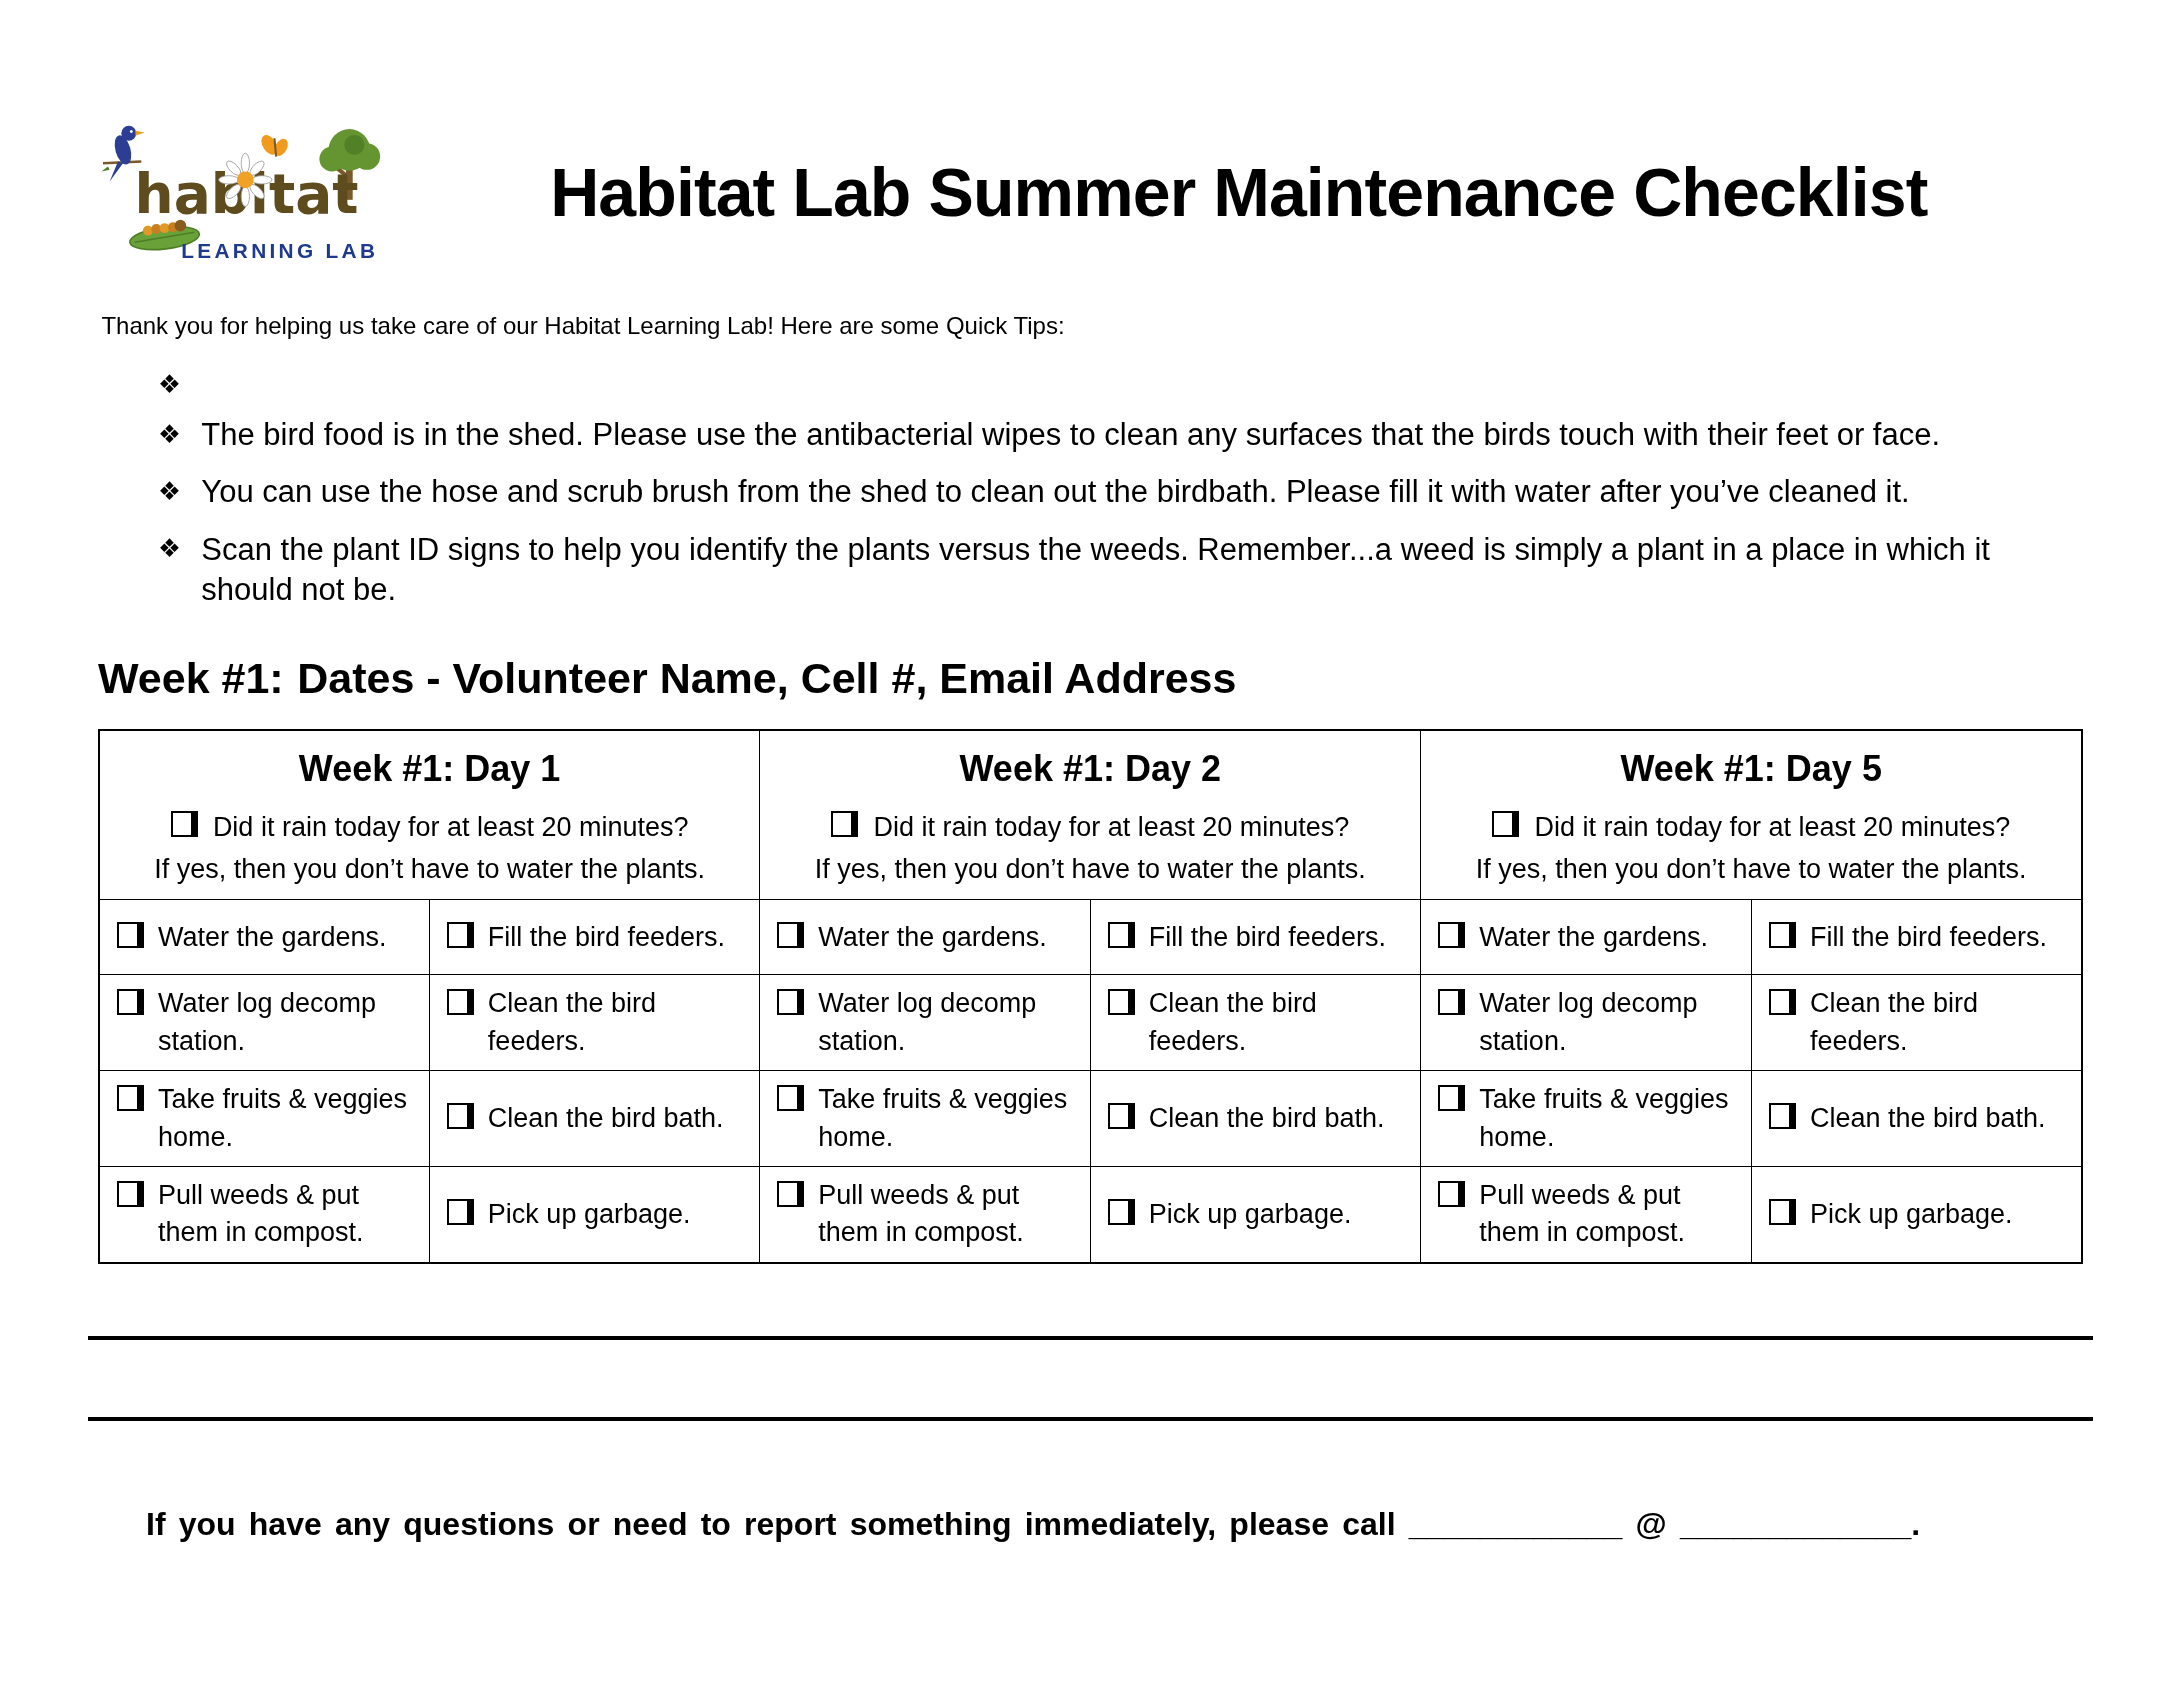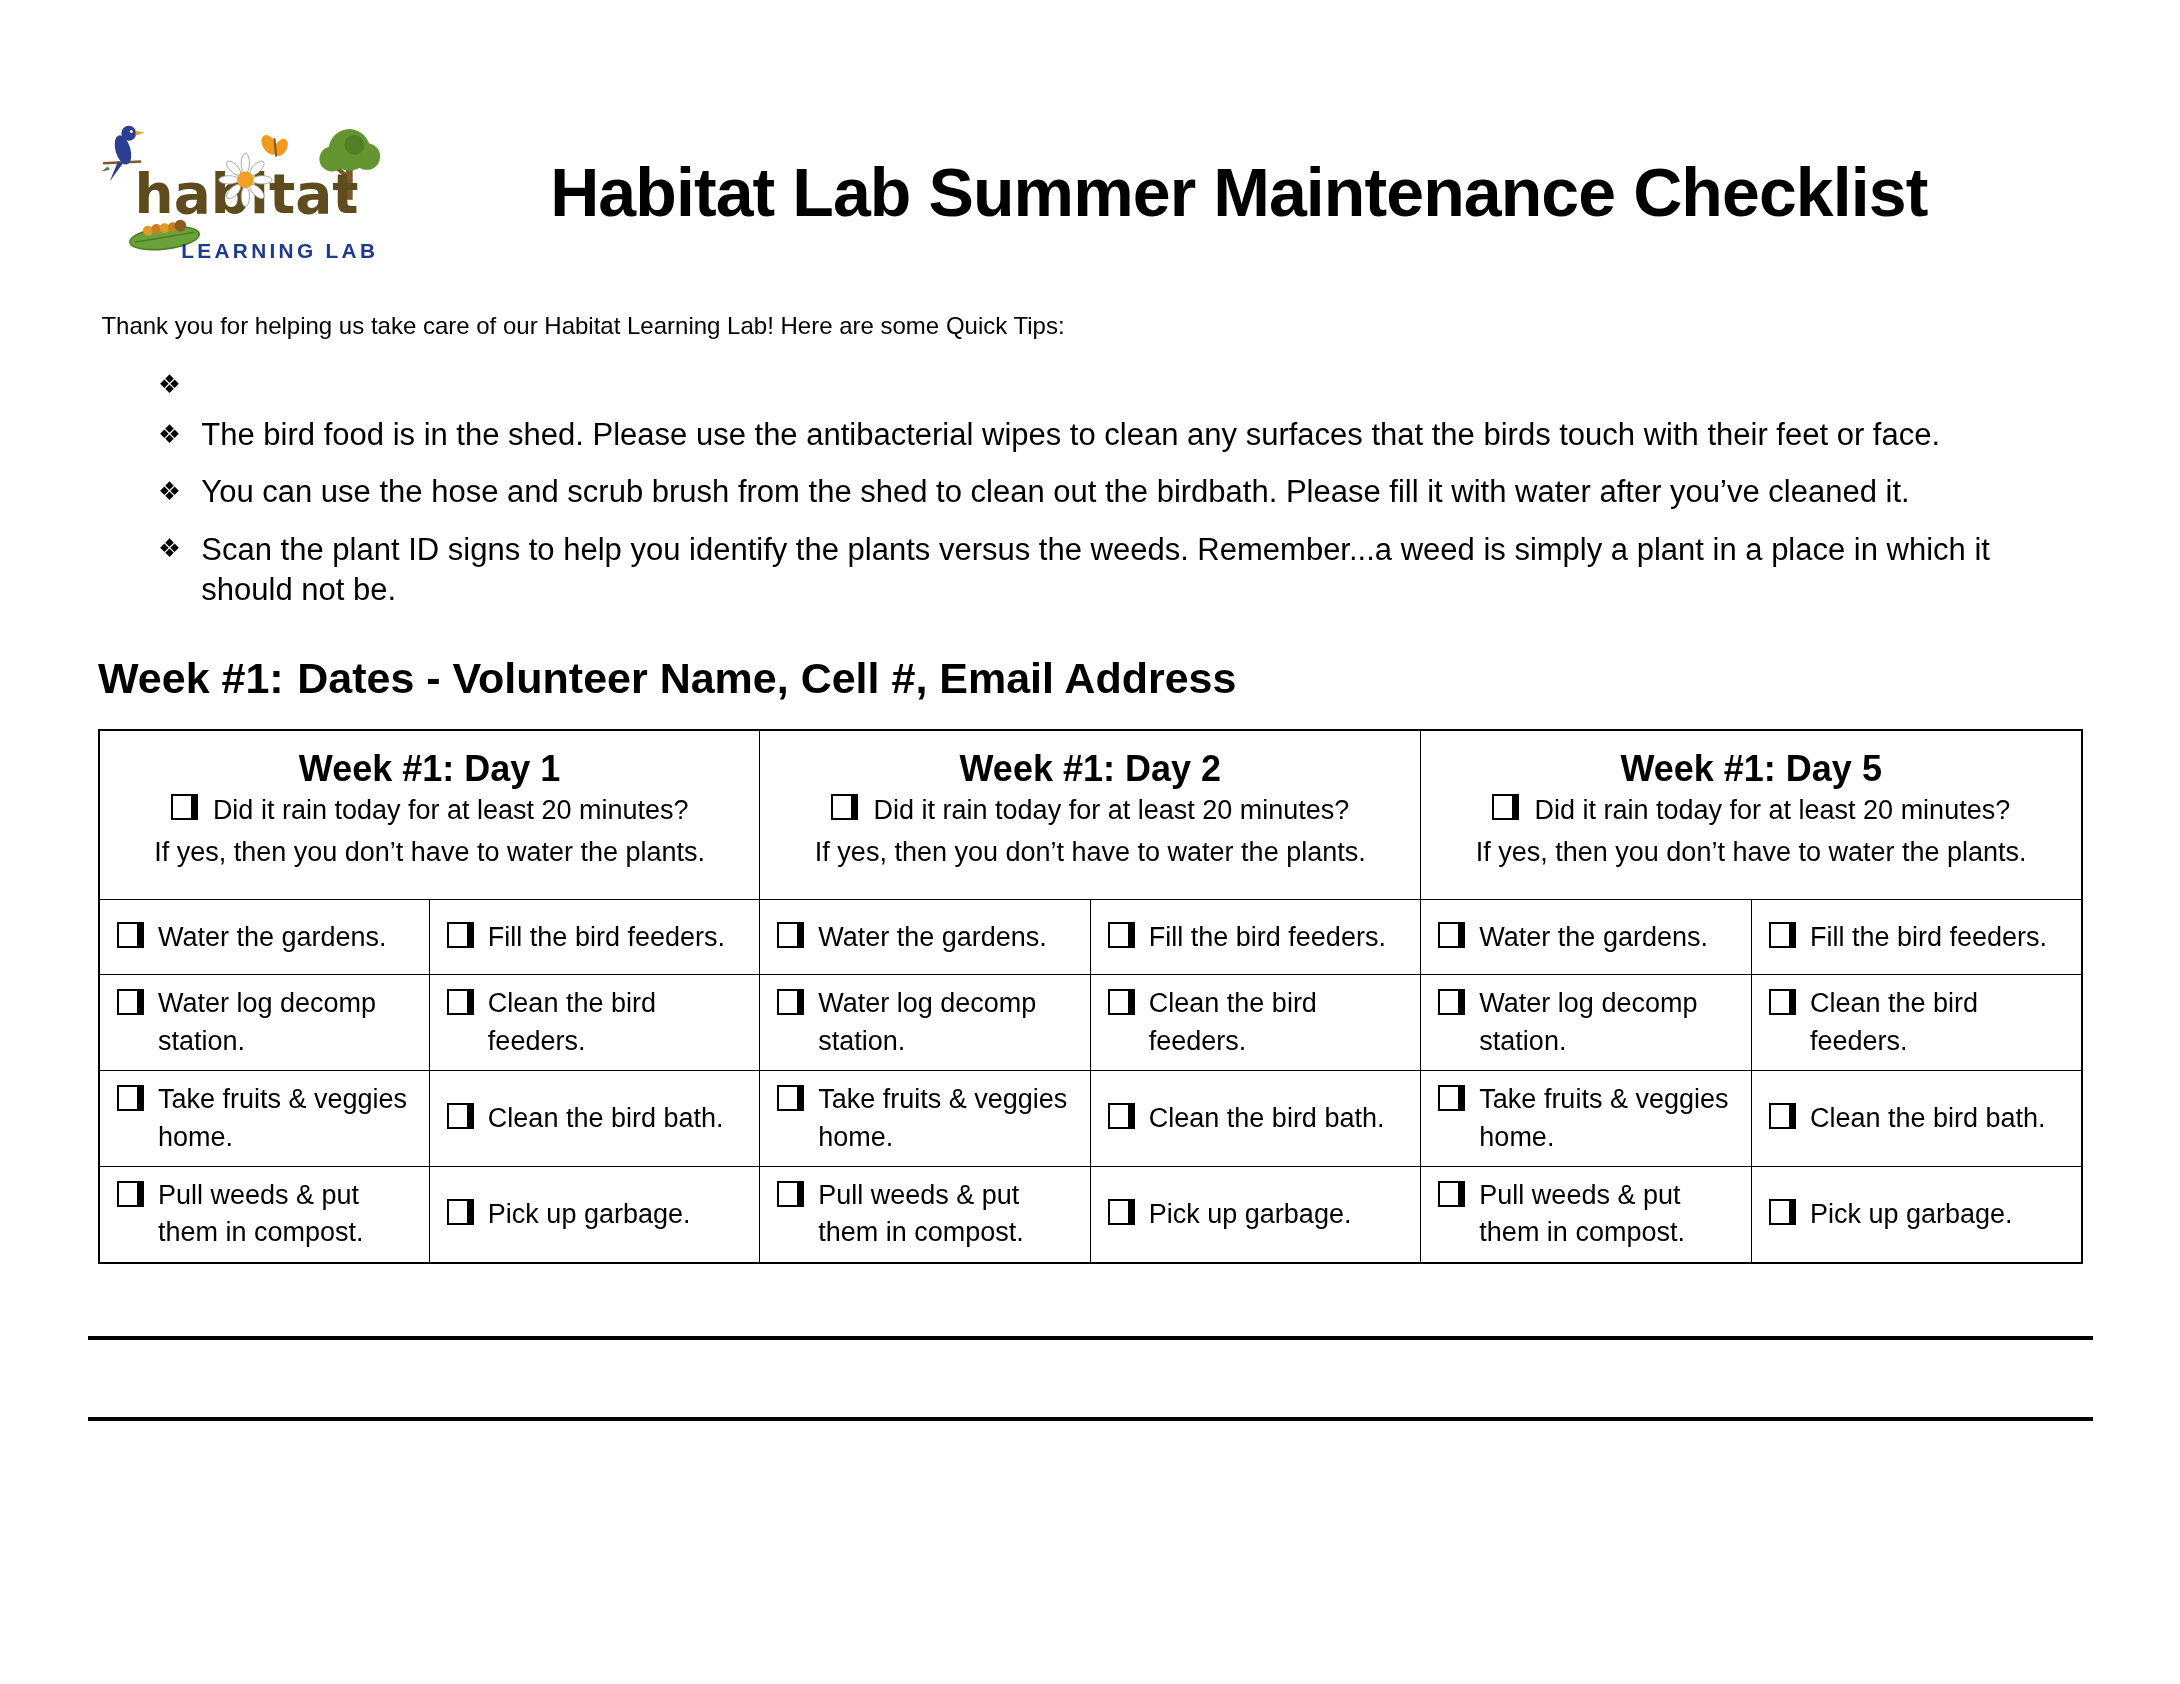--- a/index.html
+++ b/index.html
@@ -36,21 +36,21 @@
   
   table.checklist{
     width:100%;margin-top:25.6px;border-collapse:collapse;table-layout:fixed;
     border:2.6px solid #000;
   }
   table.checklist th,table.checklist td{border:1.7px solid #000;}
   tr.hdr-row{height:170px;}
   tr.row-1{height:75px;}
   tr.row-2,tr.row-3,tr.row-4{height:94px;}
   th.day-hdr{vertical-align:top;padding:17px 12px 8.5px 12px;font-weight:normal;}
-  .day-title{text-align:center;font-size:36px;font-weight:bold;margin-bottom:3px;}
+  .day-title{text-align:center;font-size:36px;font-weight:bold;margin-bottom:20px;}
   .day-question{display:flex;justify-content:center;align-items:flex-start;gap:15.3px;font-size:27px;line-height:1.3;}
   .day-note{text-align:center;font-size:27px;margin-top:6.8px;line-height:1.3;}
   td.task-cell{vertical-align:middle;padding:10.2px 6.8px 10.2px 17px;}
   .task{display:flex;align-items:flex-start;gap:14px;font-size:27px;line-height:1.38;}
   .cb{
     flex:none;display:inline-block;width:18px;height:22px;
     border:2.6px solid #000;border-right:7.7px solid #000;
     background:#fff;margin-top:3.4px;
   }
   .day-question .cb{margin-top:1.7px;}
@@ -343,15 +343,21 @@
             </div>
           </td>
     </tr>
   </tbody>
     </table>
 
 
   <div class="write-line line-1"></div>
   <div class="write-line line-2"></div>
 
+  <div class="footer-line">
+    <span>If you have any questions or need to report something immediately, please call</span>
+    <span>____________</span>
+    <span>@</span>
+    <span>_____________</span><span>.</span>
+  </div>
 
 </div>
 
 
 </body></html>

